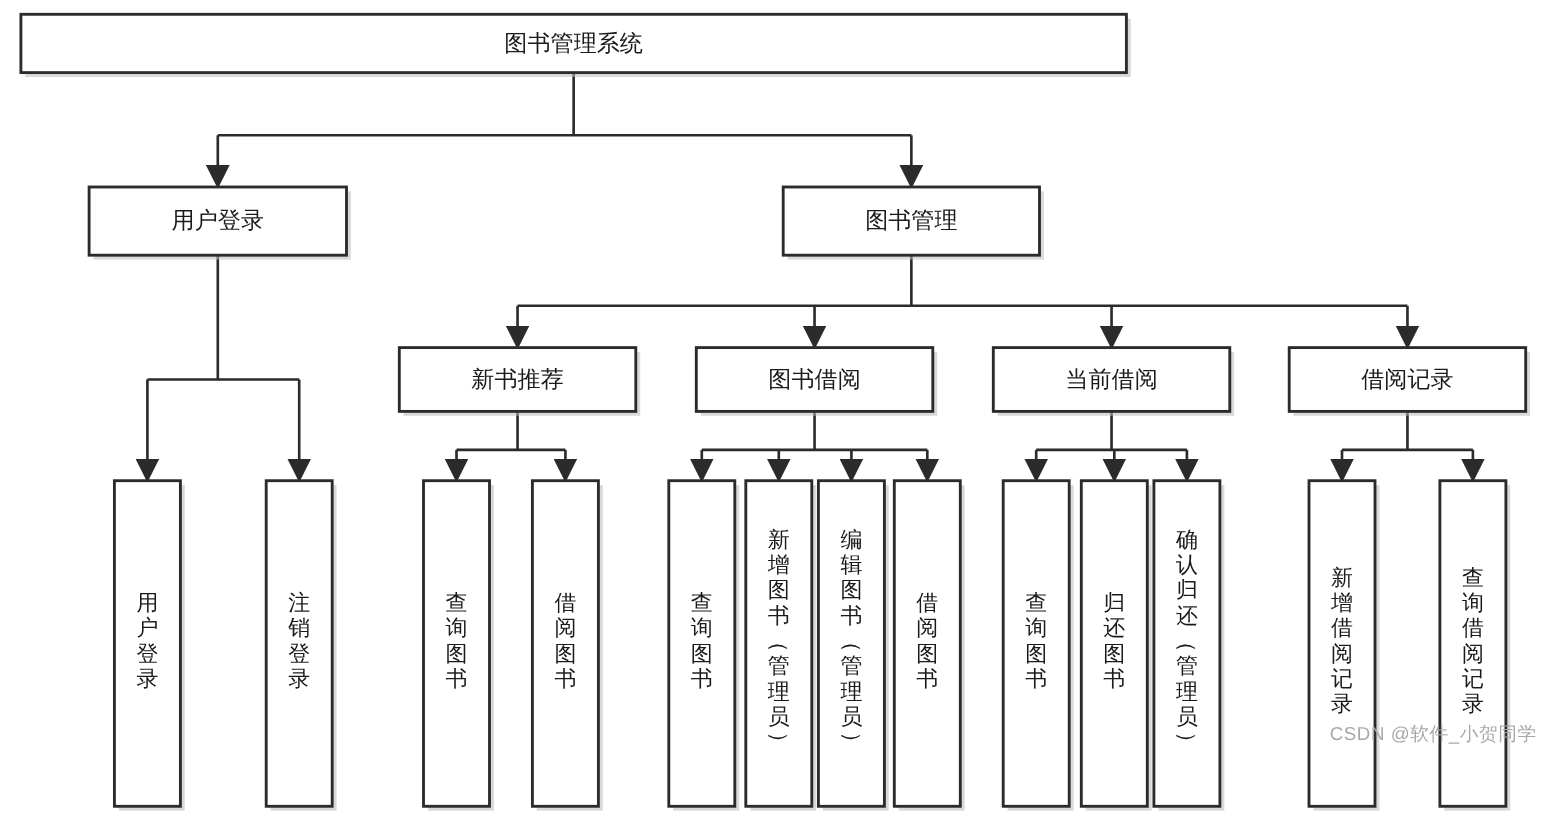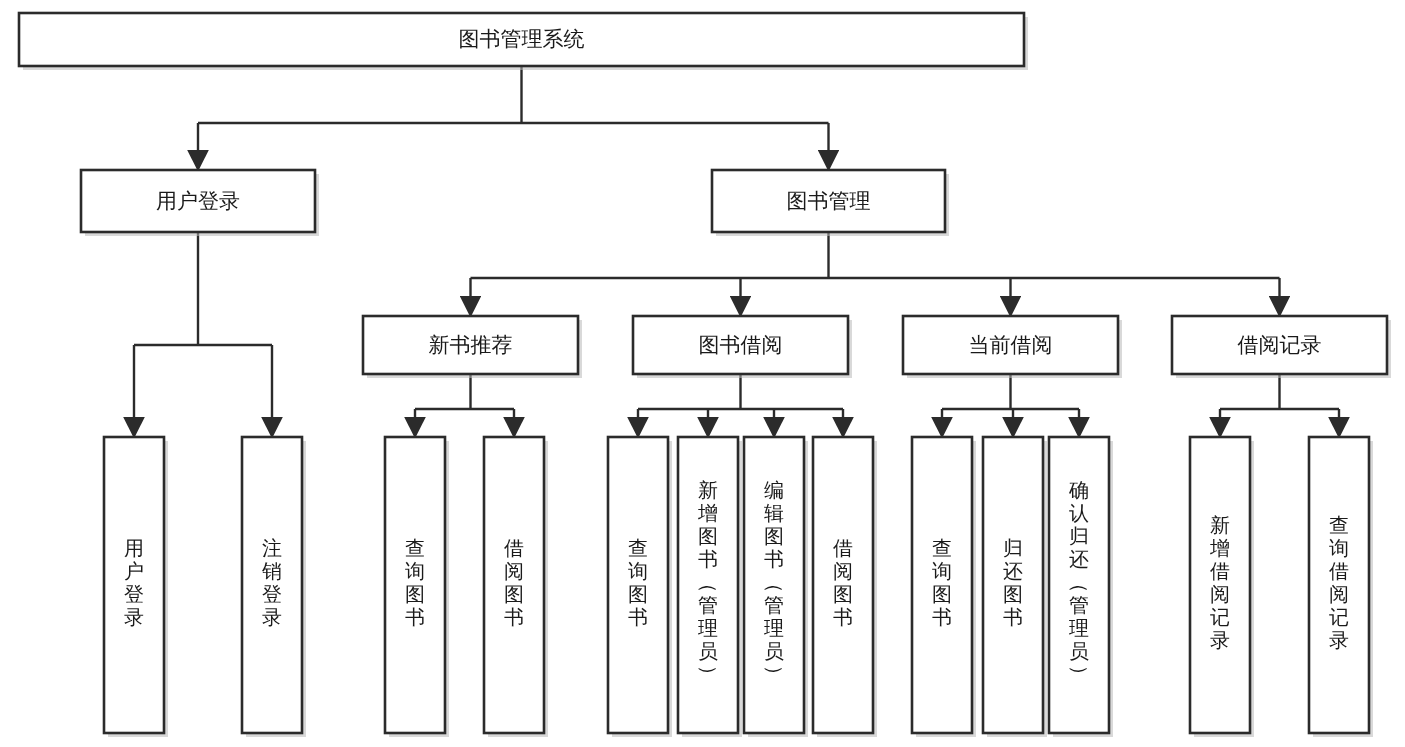--- a/index.html
+++ b/index.html
@@ -242,13 +242,14 @@
           <text x="1339" y="531.5" class="leaf-label">查</text>
           <text x="1339" y="554.5" class="leaf-label">询</text>
           <text x="1339" y="577.5" class="leaf-label">借</text>
           <text x="1339" y="600.5" class="leaf-label">阅</text>
           <text x="1339" y="623.5" class="leaf-label">记</text>
           <text x="1339" y="646.5" class="leaf-label">录</text>
         </g>
       </g>
   </svg>
 
+  <div class="watermark">CSDN @软件_小贺同学</div>
 </div>
 
 </body></html>

